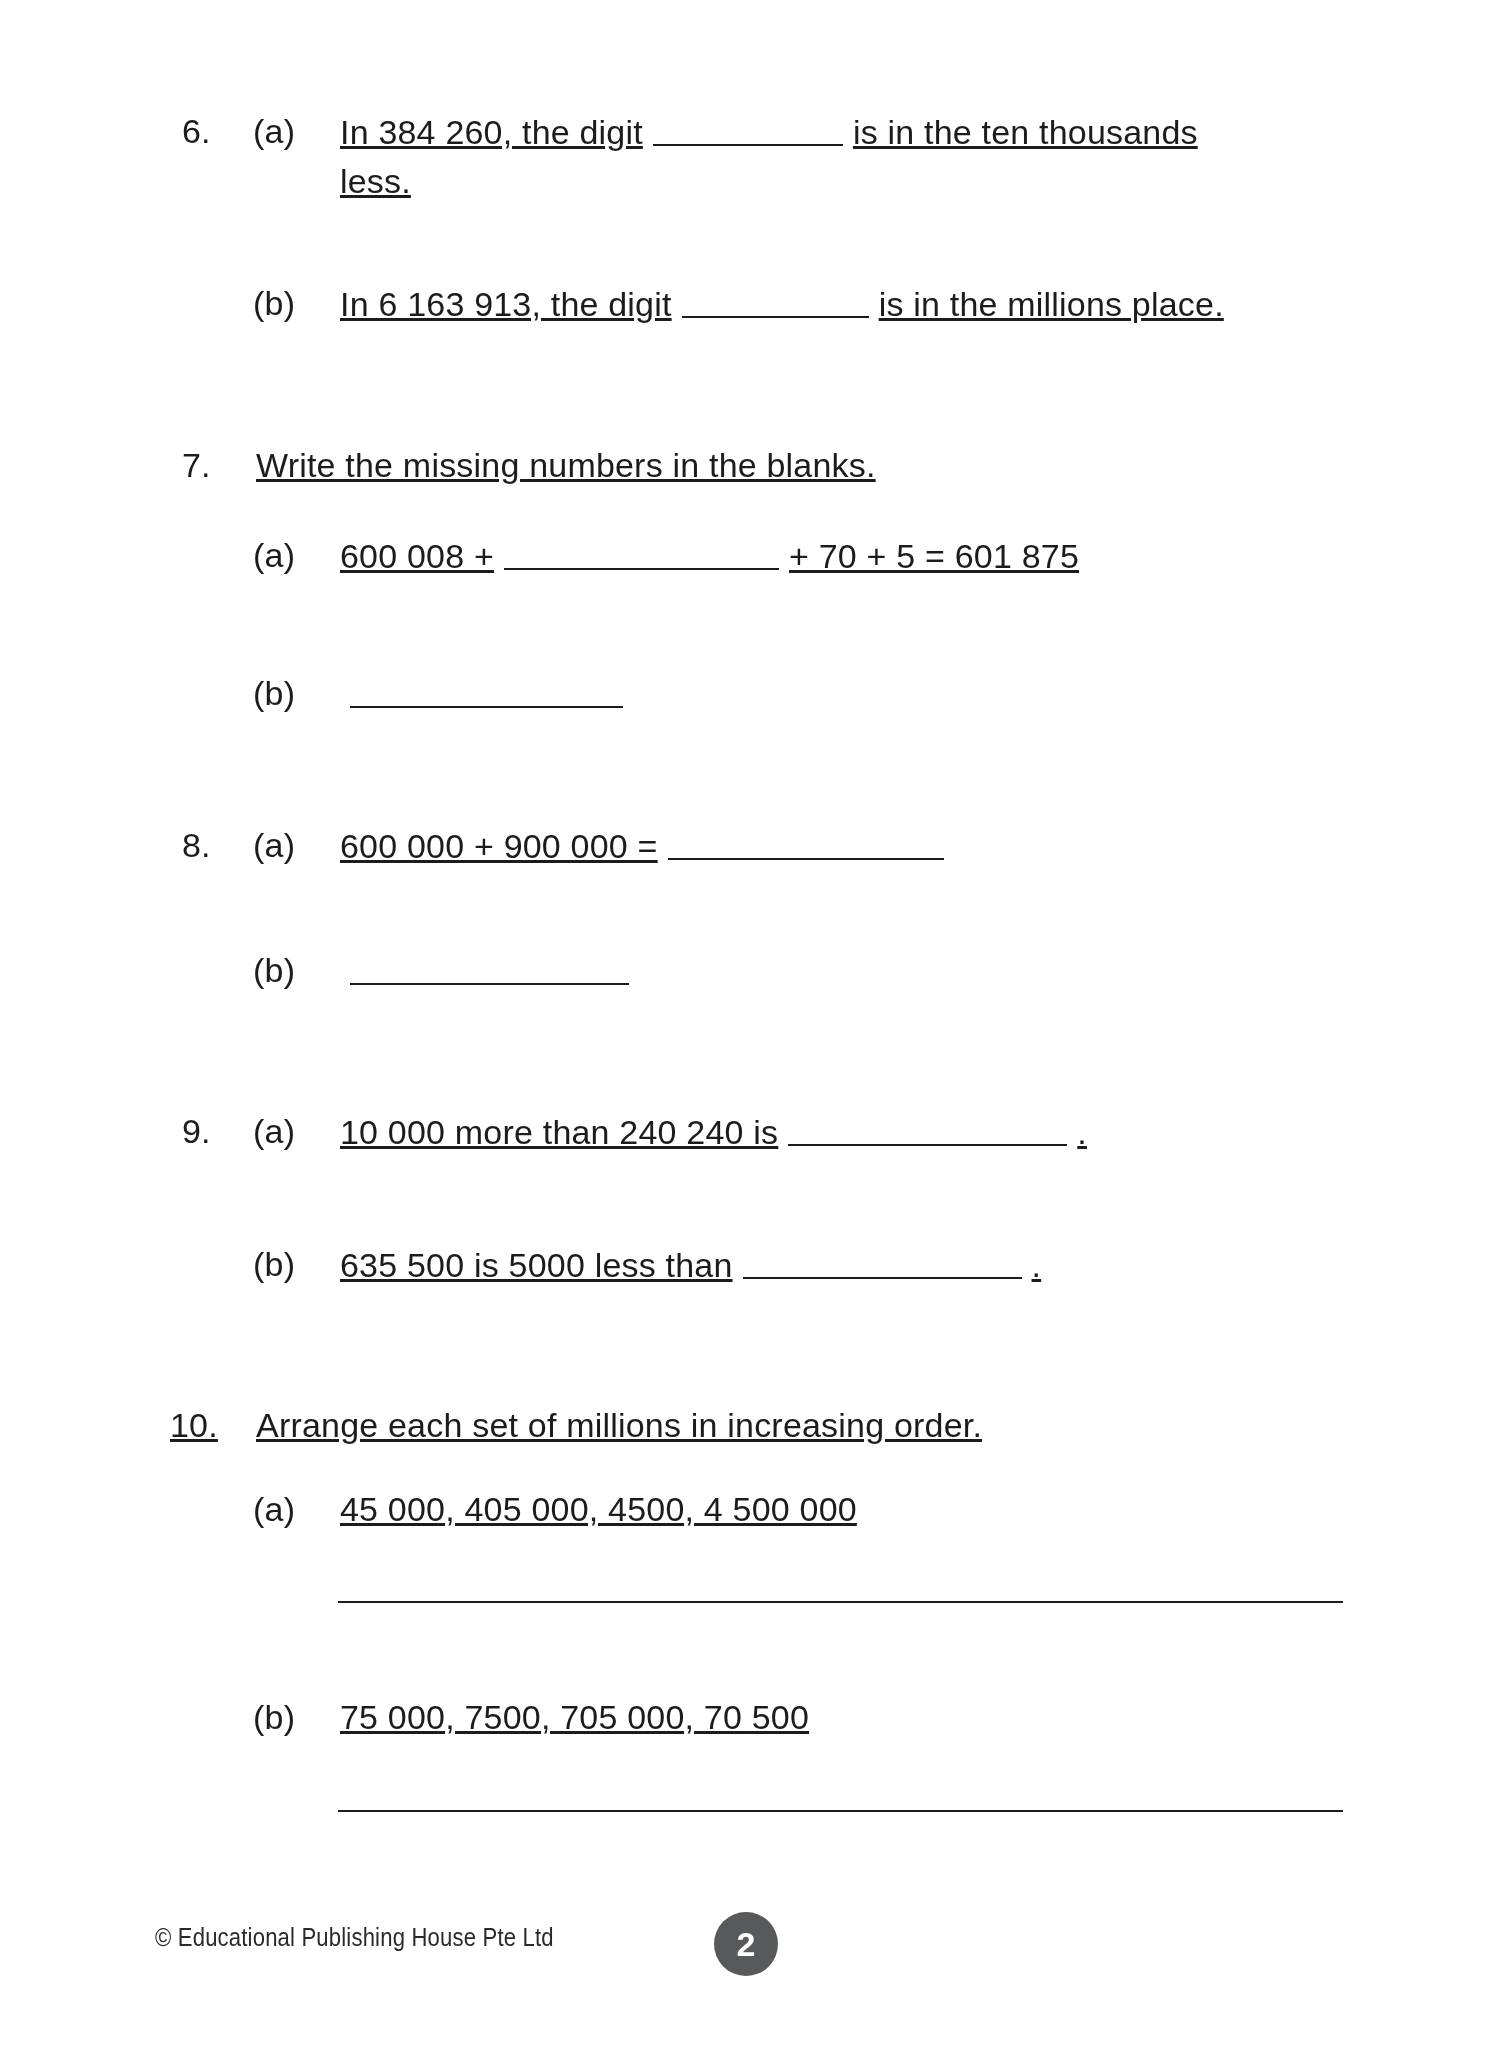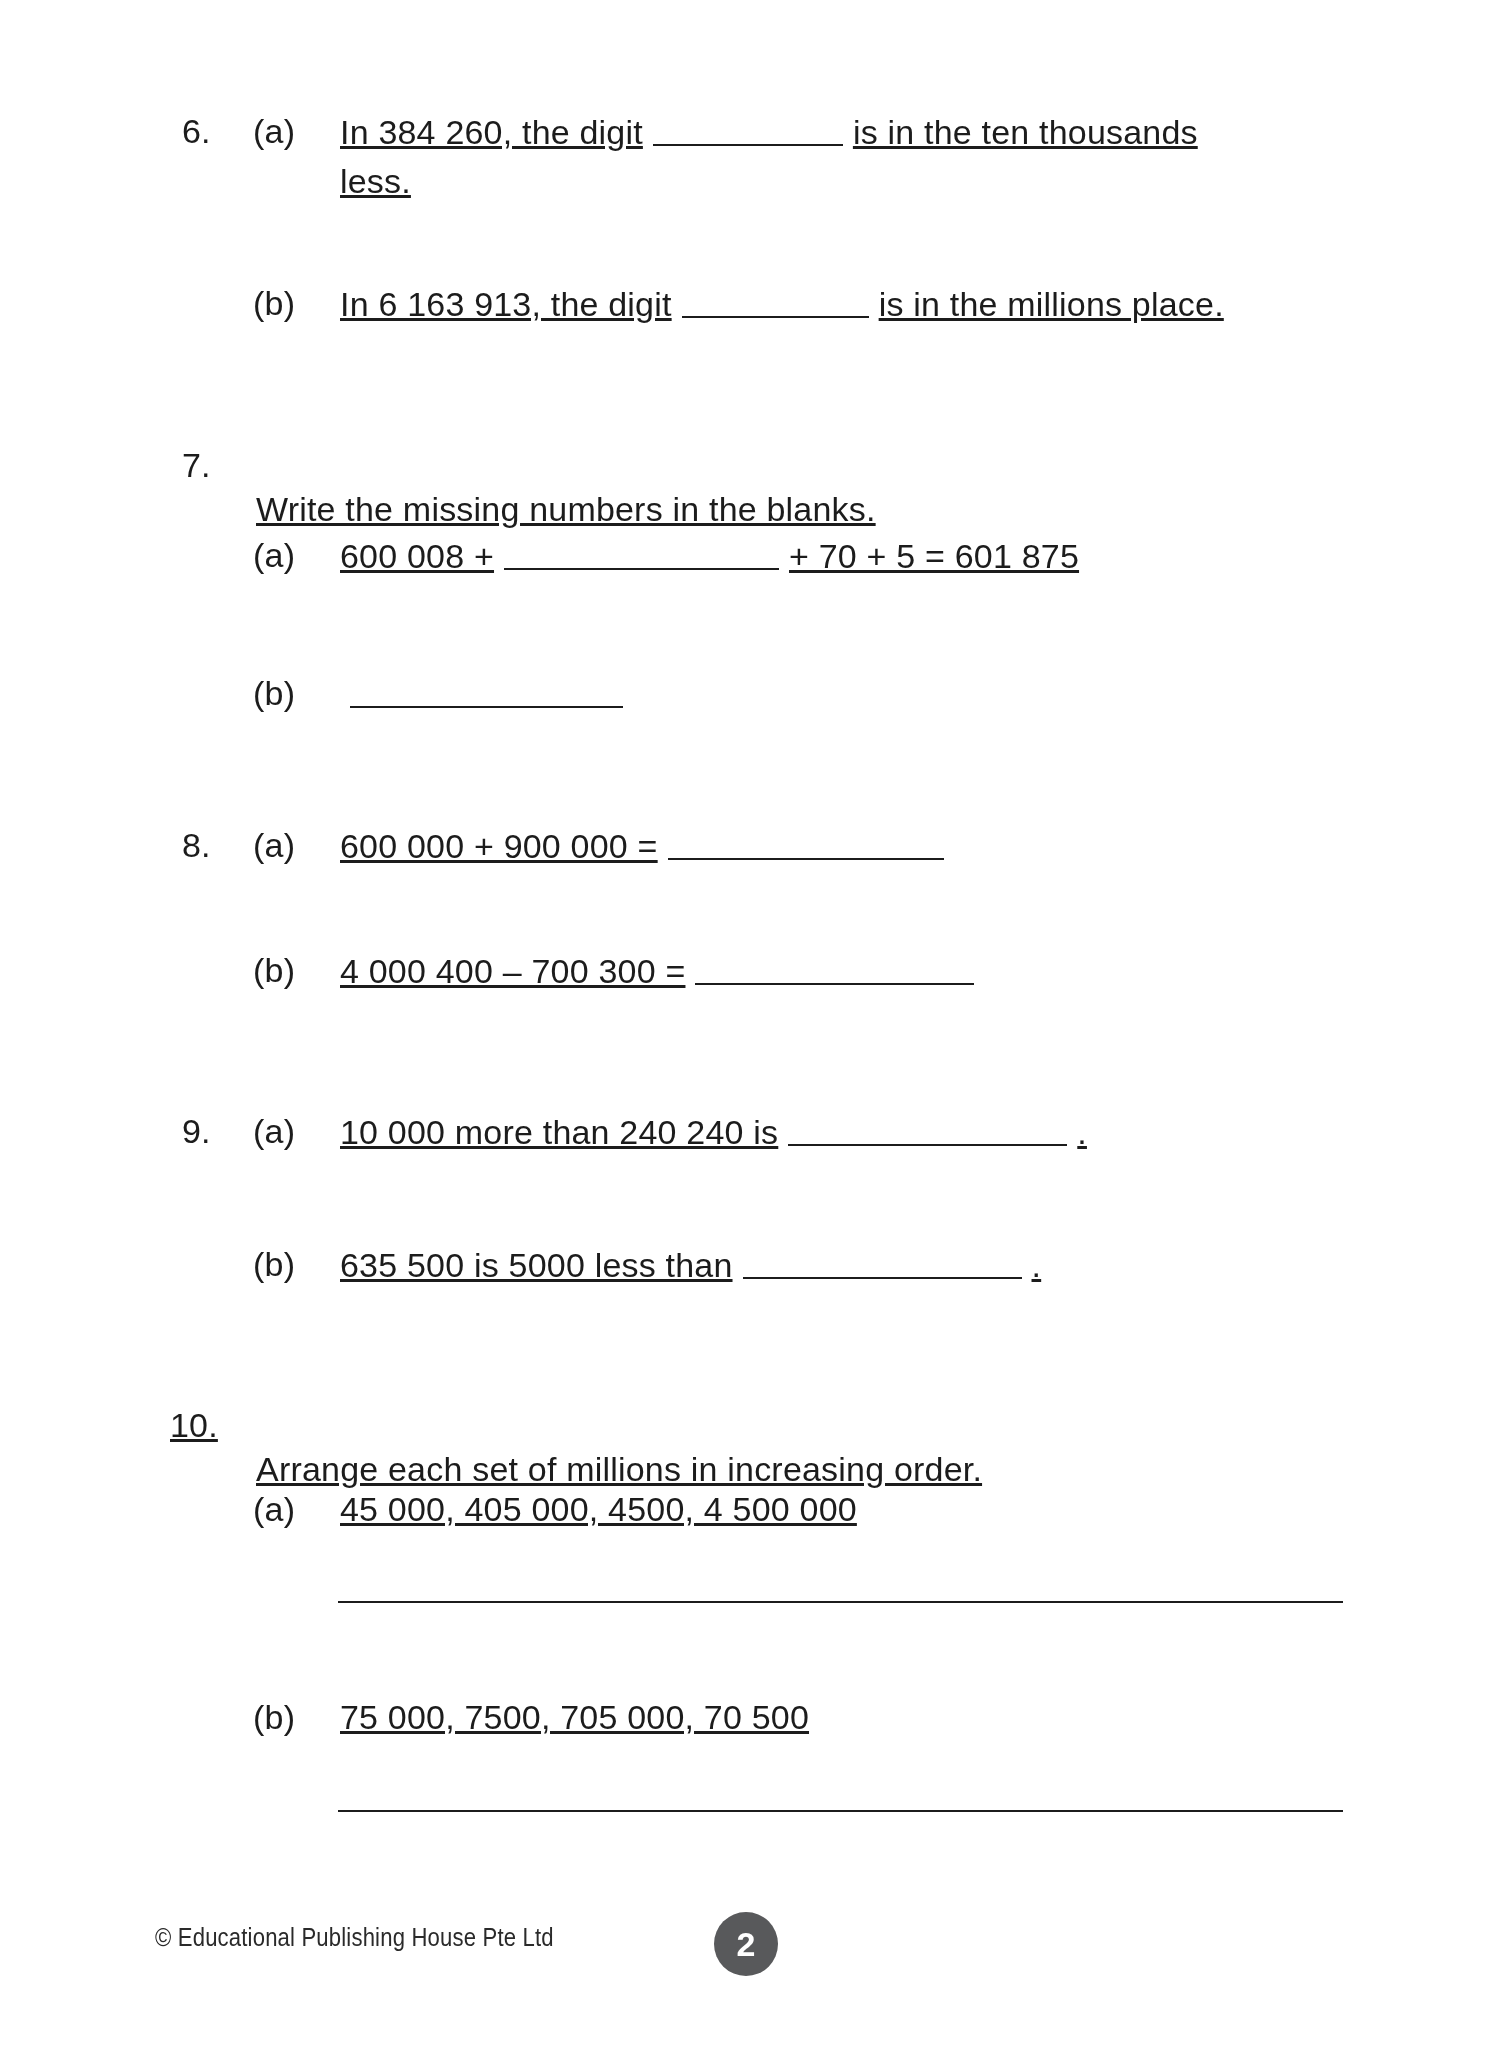--- a/index.html
+++ b/index.html
@@ -9,21 +9,21 @@
     color:#1c1c1c;
   }
   .row{
     position:absolute;left:0;white-space:nowrap;
     font-size:34px;line-height:1.05;letter-spacing:0.2px;
   }
   .qnum{position:absolute;left:182px;top:0;}
   .qnum.q10{left:170px;text-decoration:underline;}
   .plabel{position:absolute;left:253px;top:0;}
   .content{position:absolute;left:340px;top:0;text-decoration:underline;}
-  .content.heading{left:256px;margin-top:44px;}
+  .content.heading{left:256px;}
   .blank{
     display:inline-block;vertical-align:baseline;
     border-bottom:2px solid #1c1c1c;height:30px;
     margin:0 10px -2px 10px;
   }
   .bw-190{width:190px;}
   .bw-187{width:187px;}
   .bw-275{width:275px;}
   .bw-273{width:273px;}
   .bw-276{width:276px;}
@@ -74,21 +74,21 @@
   <span class="content"><span class="blank bw-273"></span><span></span></span>
 </div>
 
 <div class="row" style="top:828px">
   <span class="qnum">8.</span>
   <span class="plabel">(a)</span>
   <span class="content"><span>600 000 + 900 000 =</span><span class="blank bw-276"></span><span></span></span>
 </div>
 <div class="row" style="top:953px">
   <span class="plabel">(b)</span>
-  <span class="content"><span>4 000 400 – 700 300 =</span><span class="blank bw-279"></span><span></span></span>
+  <span class="content"><span class="blank bw-279"></span><span></span></span>
 </div>
 
 <div class="row" style="top:1114px">
   <span class="qnum">9.</span>
   <span class="plabel">(a)</span>
   <span class="content"><span>10 000 more than 240 240 is</span><span class="blank bw-279"></span><span>.</span></span>
 </div>
 <div class="row" style="top:1247px">
   <span class="plabel">(b)</span>
   <span class="content"><span>635 500 is 5000 less than</span><span class="blank bw-279"></span><span>.</span></span>

